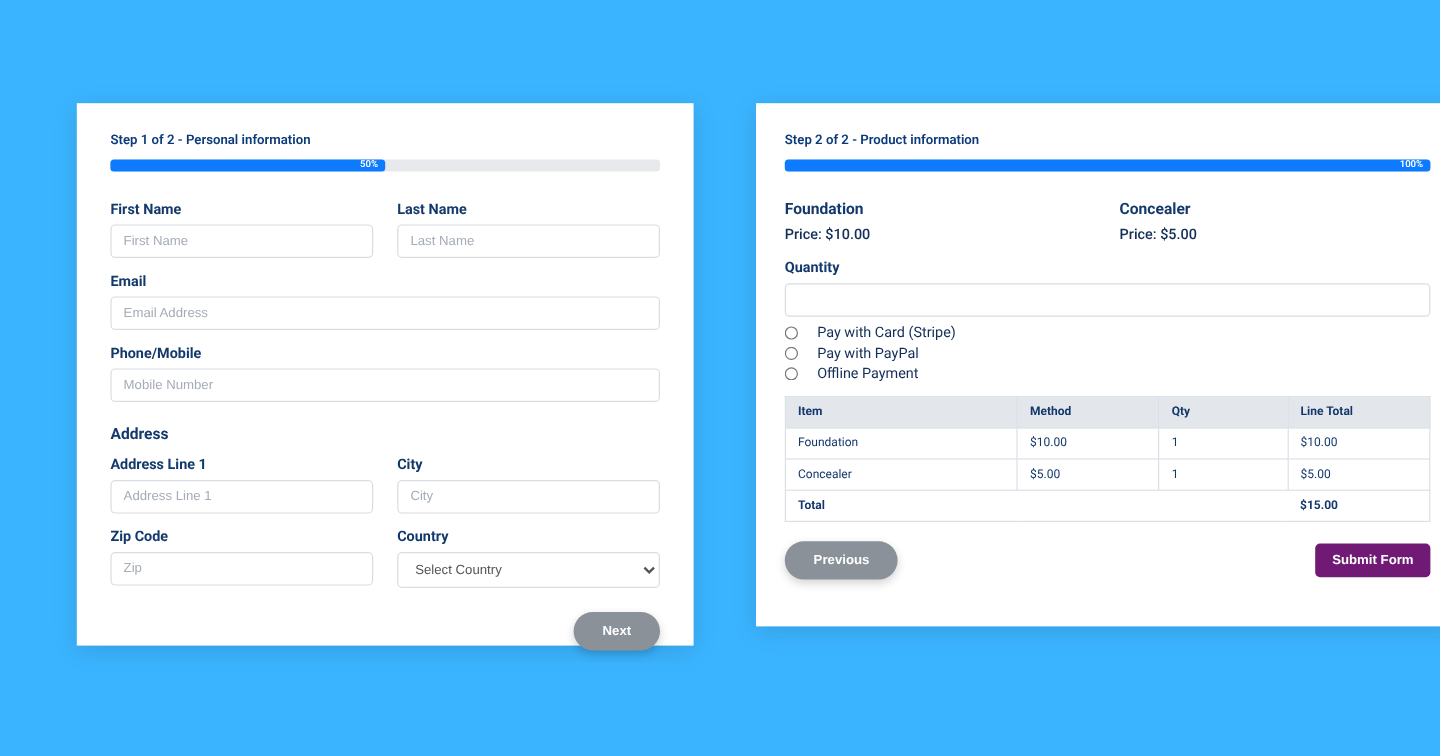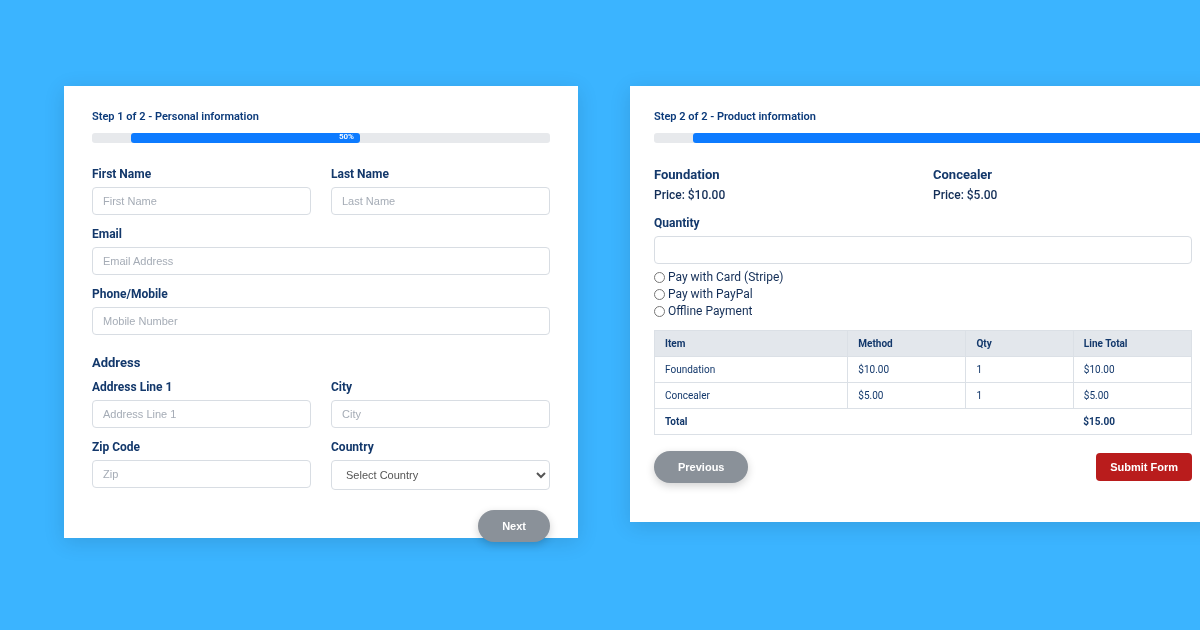--- a/index.html
+++ b/index.html
@@ -42,21 +42,20 @@
     height: 10px;
     background: #e7e9ec;
     border-radius: 3px;
     margin-bottom: 18px;
   }
   .progress-fill {
     position: absolute;
     left: 0; top: 0; bottom: 0;
     background: #0d7bff;
     border-radius: 3px;
-    margin-left: 39px;
   }
   .progress-label {
     position: absolute;
     right: 4px;
     top: -1px;
     color: #fff;
     font-size: 8px;
     font-weight: 600;
     line-height: 10px;
     padding-right: 2px;
@@ -100,21 +99,21 @@
     font-weight: 600;
     color: #fff;
     cursor: pointer;
     box-shadow: 0 3px 8px rgba(0,0,0,0.18);
   }
   .btn-grey { background: #8a9199; }
   .btn-blue-rect {
     display: inline-block;
     border: none;
     border-radius: 4px;
-    background: #b91c1c;
+    background: #701a75;
     color: #fff;
     font-size: 11px;
     font-weight: 600;
     padding: 8px 14px;
     cursor: pointer;
   }
   .footer-row {
     display: flex;
     justify-content: flex-end;
     margin-top: 14px;
@@ -123,21 +122,21 @@
   .footer-row.space { justify-content: space-between; align-items: center; }
   .price-line {
     color: #132e57;
     font-size: 12px;
     font-weight: 500;
     margin-top: 4px;
   }
   .radio-row {
     display: flex;
     align-items: center;
-    gap: 3px;
+    gap: 16px;
     font-size: 12px;
     color: #132e57;
     margin-bottom: 3px;
   }
   .radio-row input[type=radio] {
     width: 11px; height: 11px;
   }
   table.summary {
     width: 100%;
     border-collapse: collapse;

